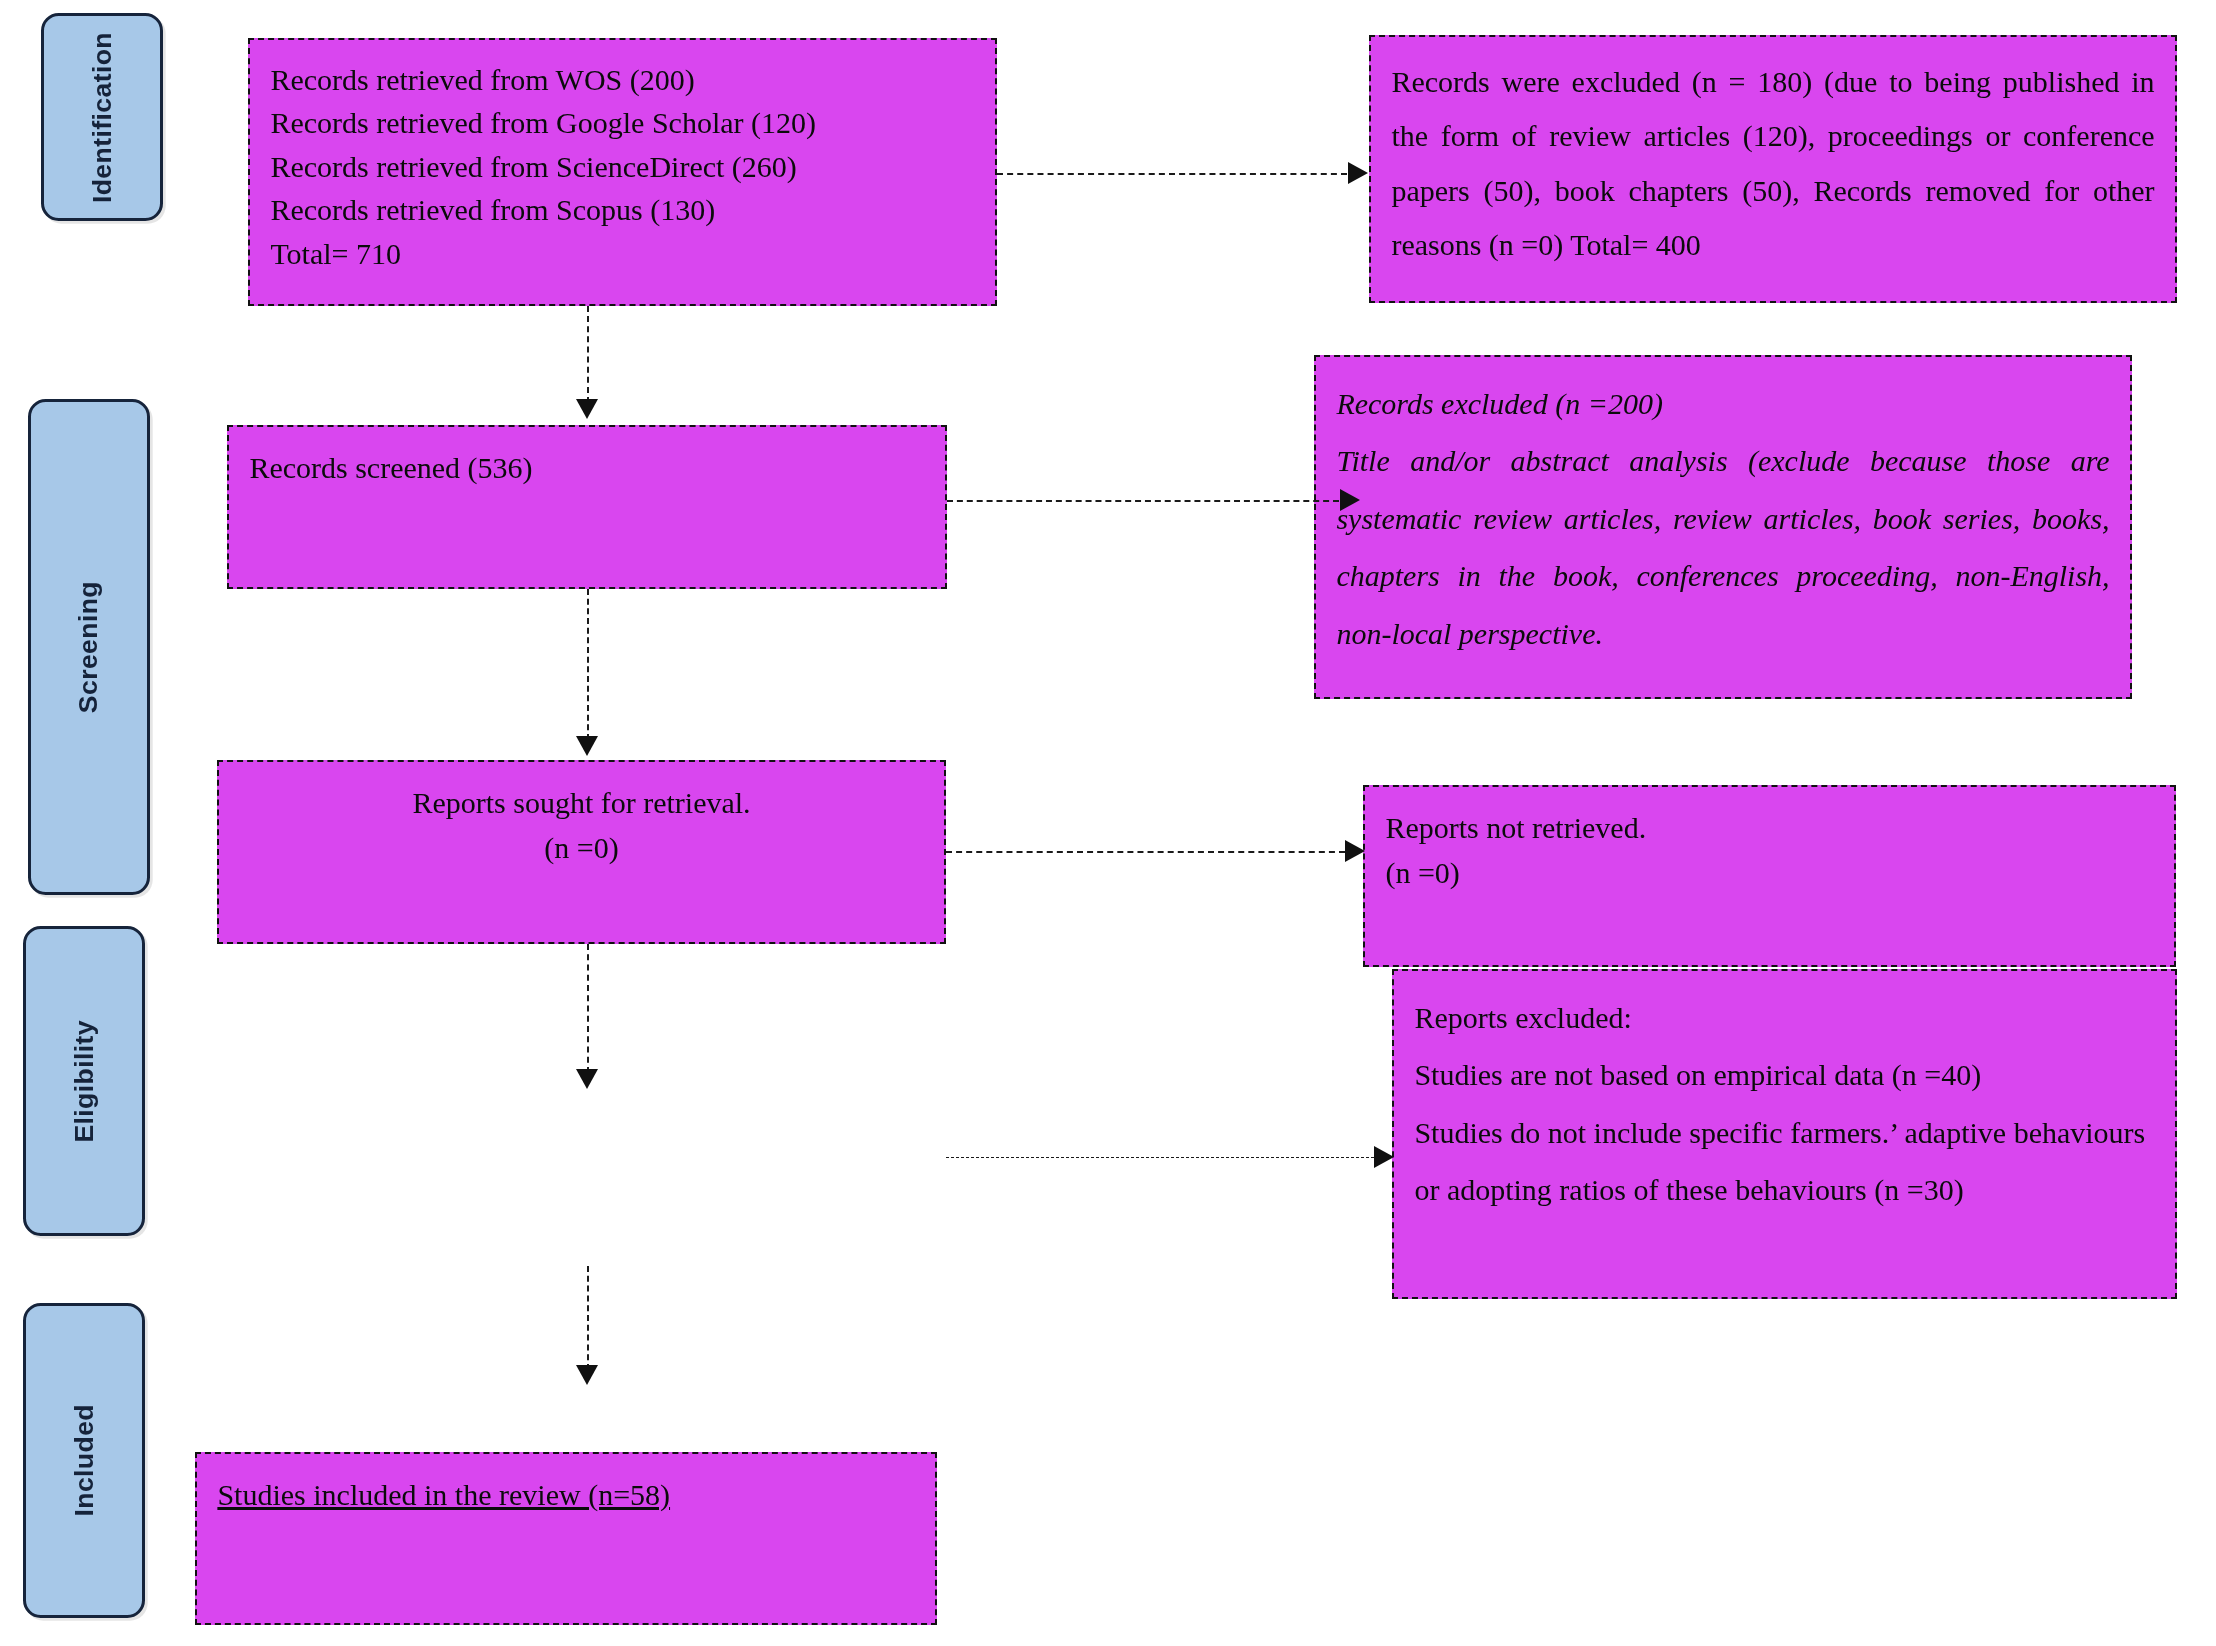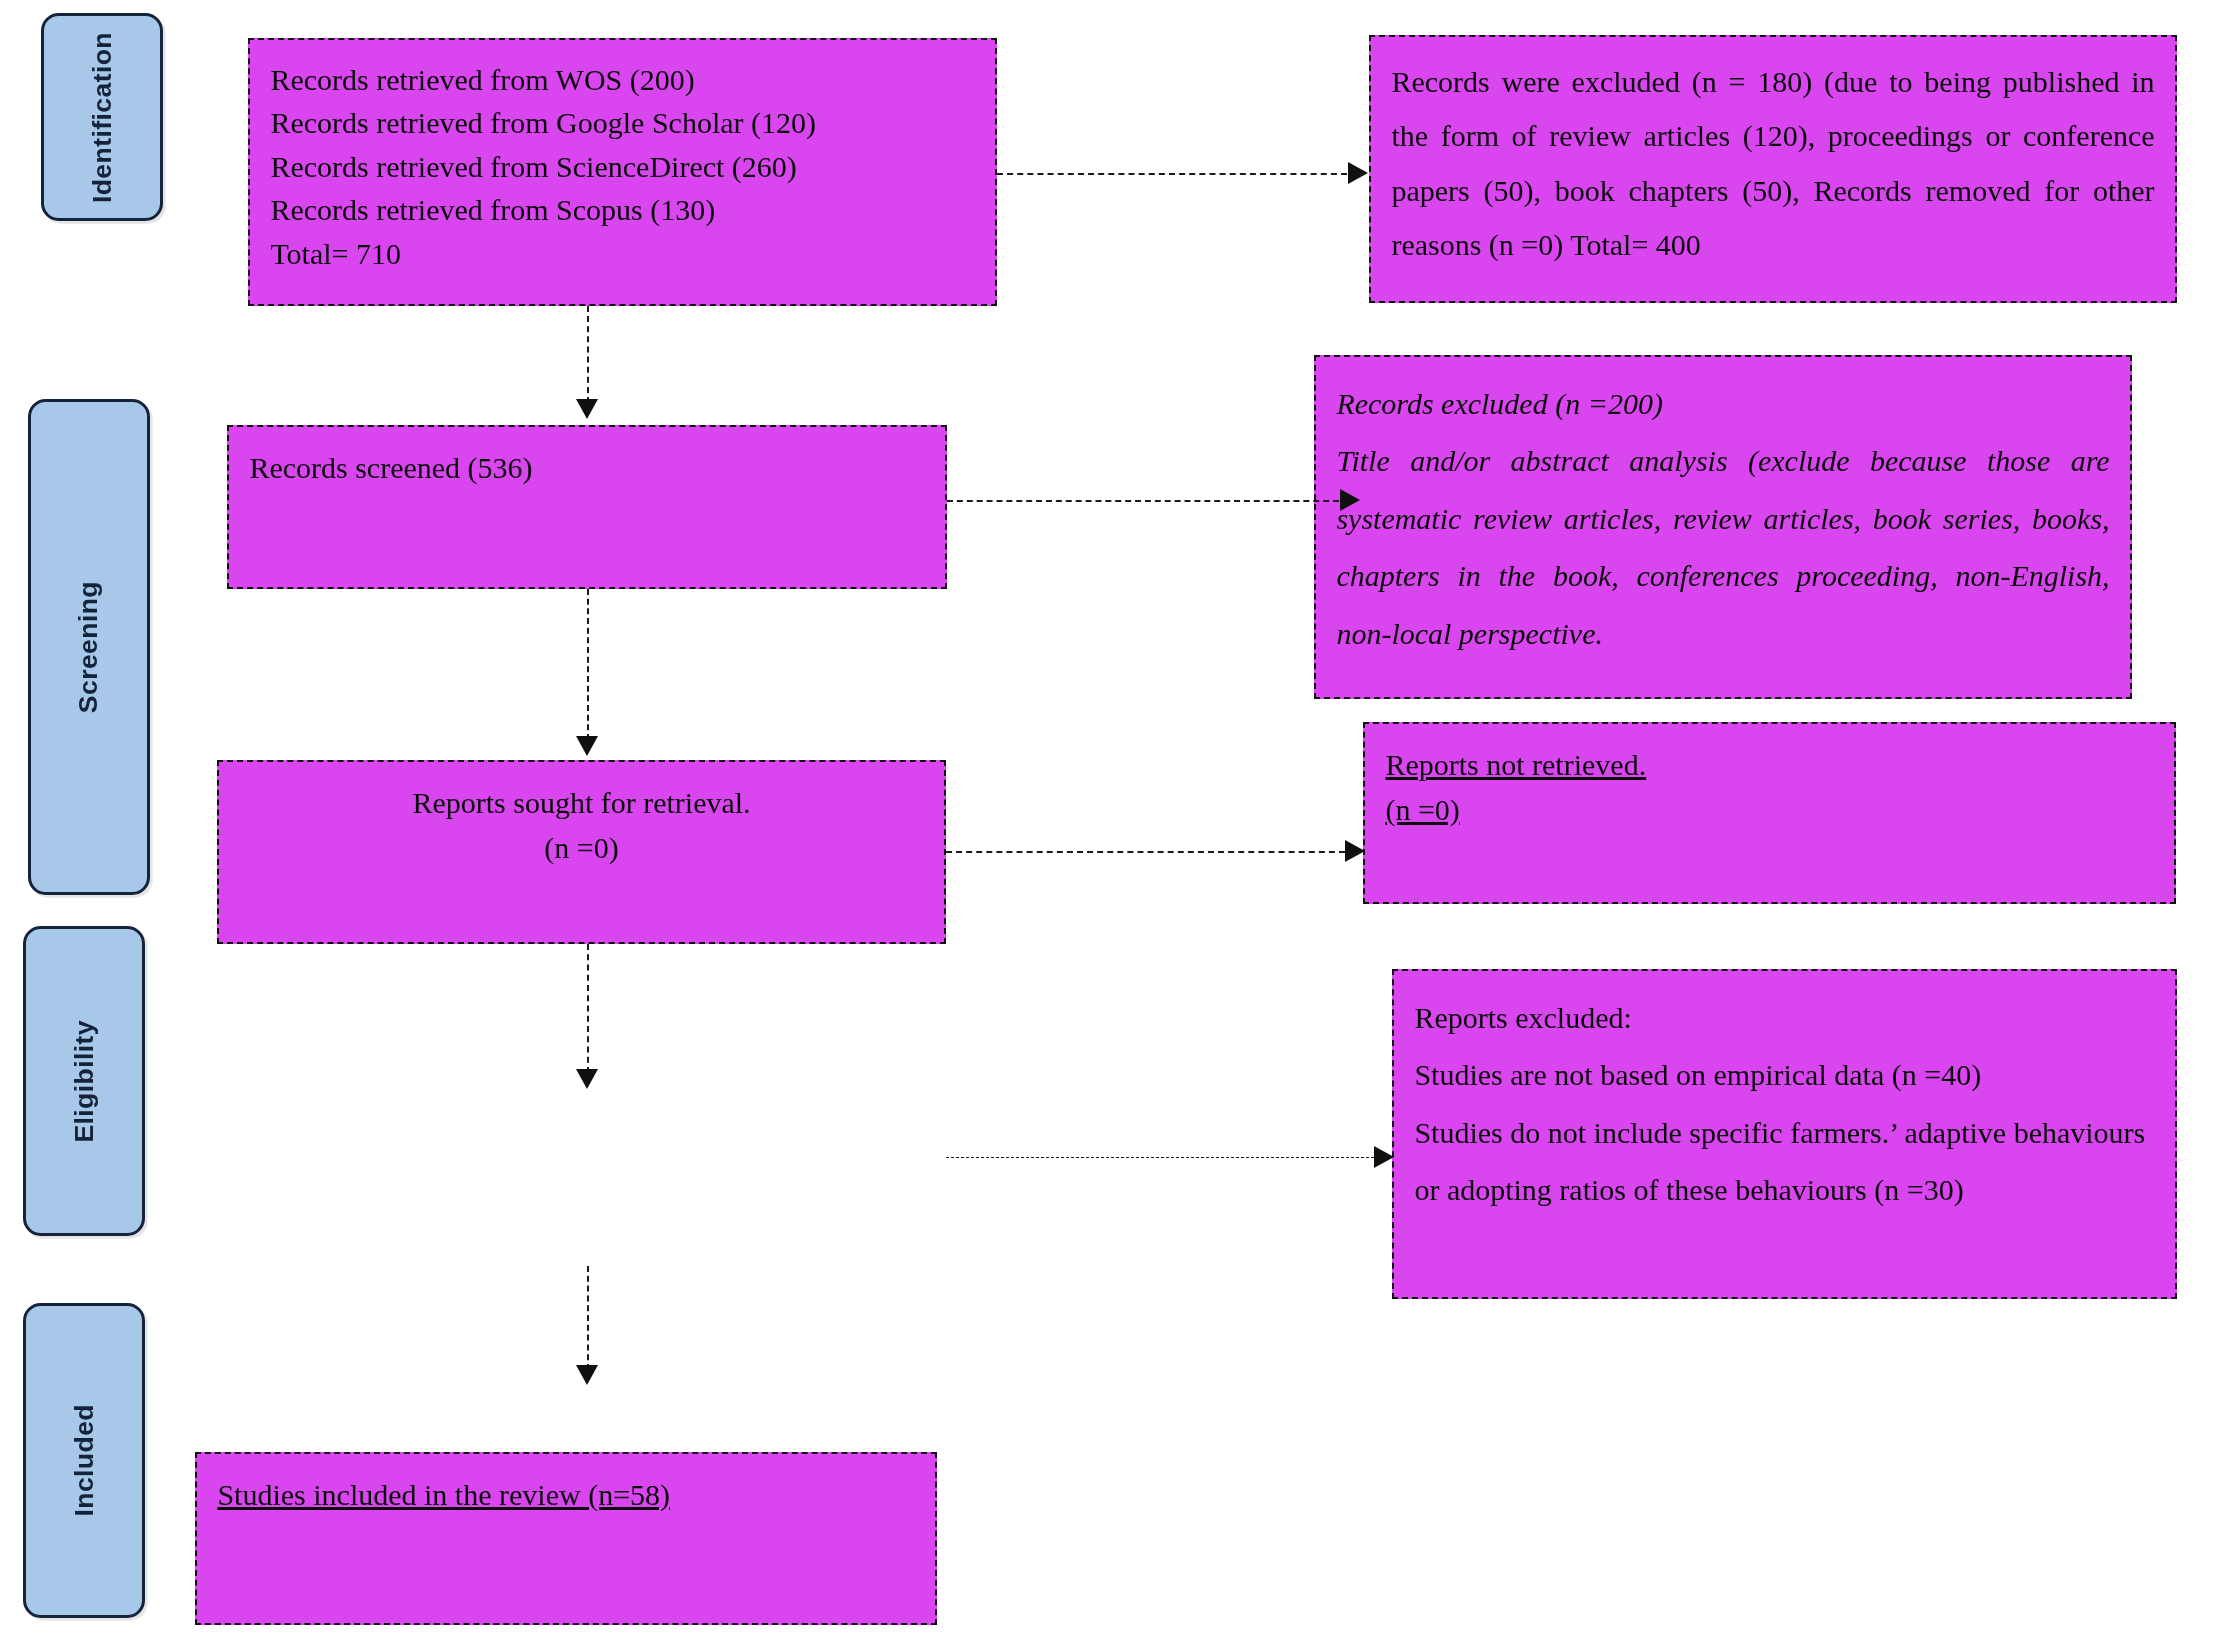--- a/index.html
+++ b/index.html
@@ -147,21 +147,21 @@
   <div class="arrow-right" style="left:1340px; top:489px;"></div>
 
   <div class="conn-v" style="left:587px; top:589px; height:151px;"></div>
   <div class="arrow-down" style="left:576px; top:736px;"></div>
 
   <div class="flow-box" style="left:217px; top:760px; width:729px; height:184px;text-align:center;">
     <div class="box-text">Reports sought for retrieval.
 (n =0)</div>
   </div>
 
-  <div class="flow-box" style="left:1363px; top:722px; width:813px; height:182px;text-decoration:underline;">
+  <div class="flow-box" style="left:1363px; top:785px; width:813px; height:182px;">
     <div class="box-text">Reports not retrieved.
 (n =0)</div>
   </div>
 
   <div class="conn-h" style="left:946px; top:851px; width:399px;"></div>
   <div class="arrow-right" style="left:1345px; top:840px;"></div>
 
   <div class="conn-v" style="left:587px; top:944px; height:129px;"></div>
   <div class="arrow-down" style="left:576px; top:1069px;"></div>
 

